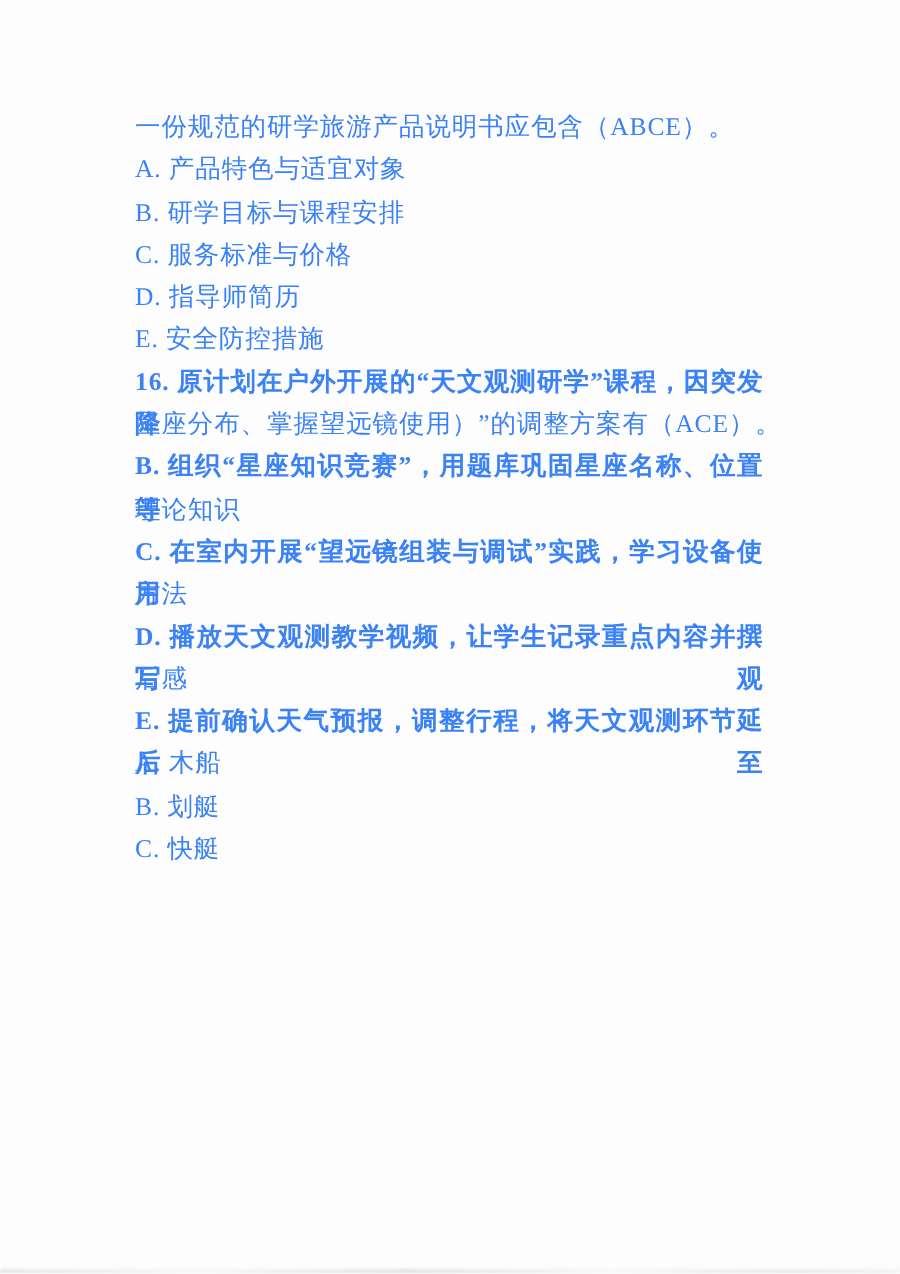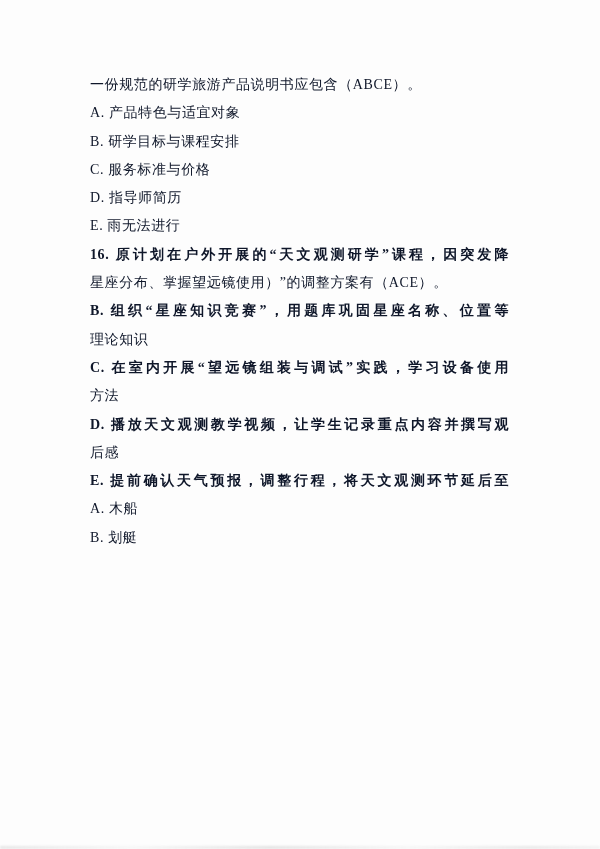--- a/index.html
+++ b/index.html
@@ -17,22 +17,22 @@
   .page {
     position: absolute;
     inset: 0;
     background: #fdfdfd;
   }
   .text-block {
     position: absolute;
     left: 90px;
     top: 71px;
     width: 419px;
-    font-size: 14px;
-    color: #0f172a;
+    font-size: 17px;
+    color: #3b82f6;
     letter-spacing: 0.6px;
   }
   .line {
     height: 28.3px;
     line-height: 28.3px;
     white-space: nowrap;
   }
   .line.justify {
     white-space: normal;
     text-align: justify;
@@ -58,27 +58,28 @@
 </head>
 <body>
 
 <div class="page">
   <div class="text-block" id="text-block">
       <div class="line">一份规范的研学旅游产品说明书应包含（ABCE）。</div>
       <div class="line">A. 产品特色与适宜对象</div>
       <div class="line">B. 研学目标与课程安排</div>
       <div class="line">C. 服务标准与价格</div>
       <div class="line">D. 指导师简历</div>
-      <div class="line">E. 雨无法进行</div>
+      <div class="line">E. 安全防控措施</div>
       <div class="line justify">16. 原计划在户外开展的“天文观测研学”课程，因突发降</div>
       <div class="line">星座分布、掌握望远镜使用）”的调整方案有（ACE）。</div>
       <div class="line justify">B. 组织“星座知识竞赛”，用题库巩固星座名称、位置等</div>
       <div class="line">理论知识</div>
       <div class="line justify">C. 在室内开展“望远镜组装与调试”实践，学习设备使用</div>
       <div class="line">方法</div>
       <div class="line justify">D. 播放天文观测教学视频，让学生记录重点内容并撰写观</div>
       <div class="line">后感</div>
       <div class="line justify">E. 提前确认天气预报，调整行程，将天文观测环节延后至</div>
       <div class="line">A. 木船</div>
       <div class="line">B. 划艇</div>
+      <div class="line">C. 快艇</div>
     </div>
   <div class="bottom-edge"></div>
 </div>
 
 </body></html>

